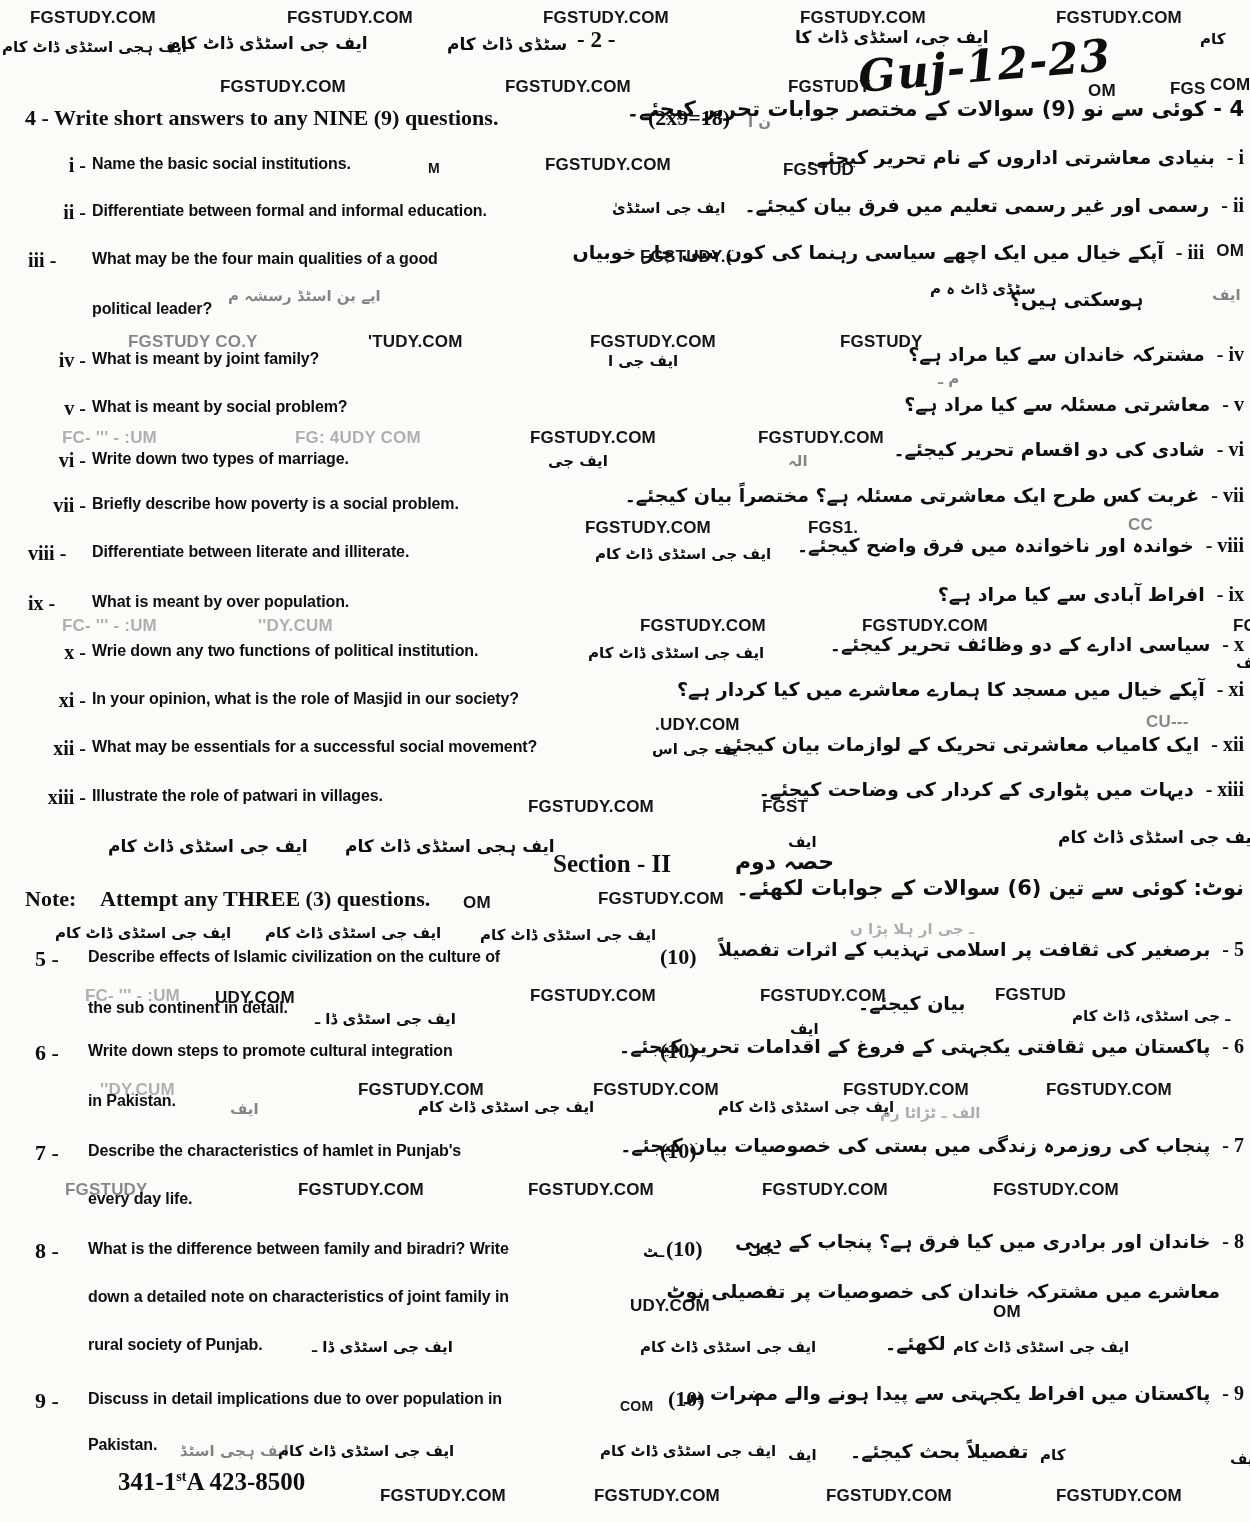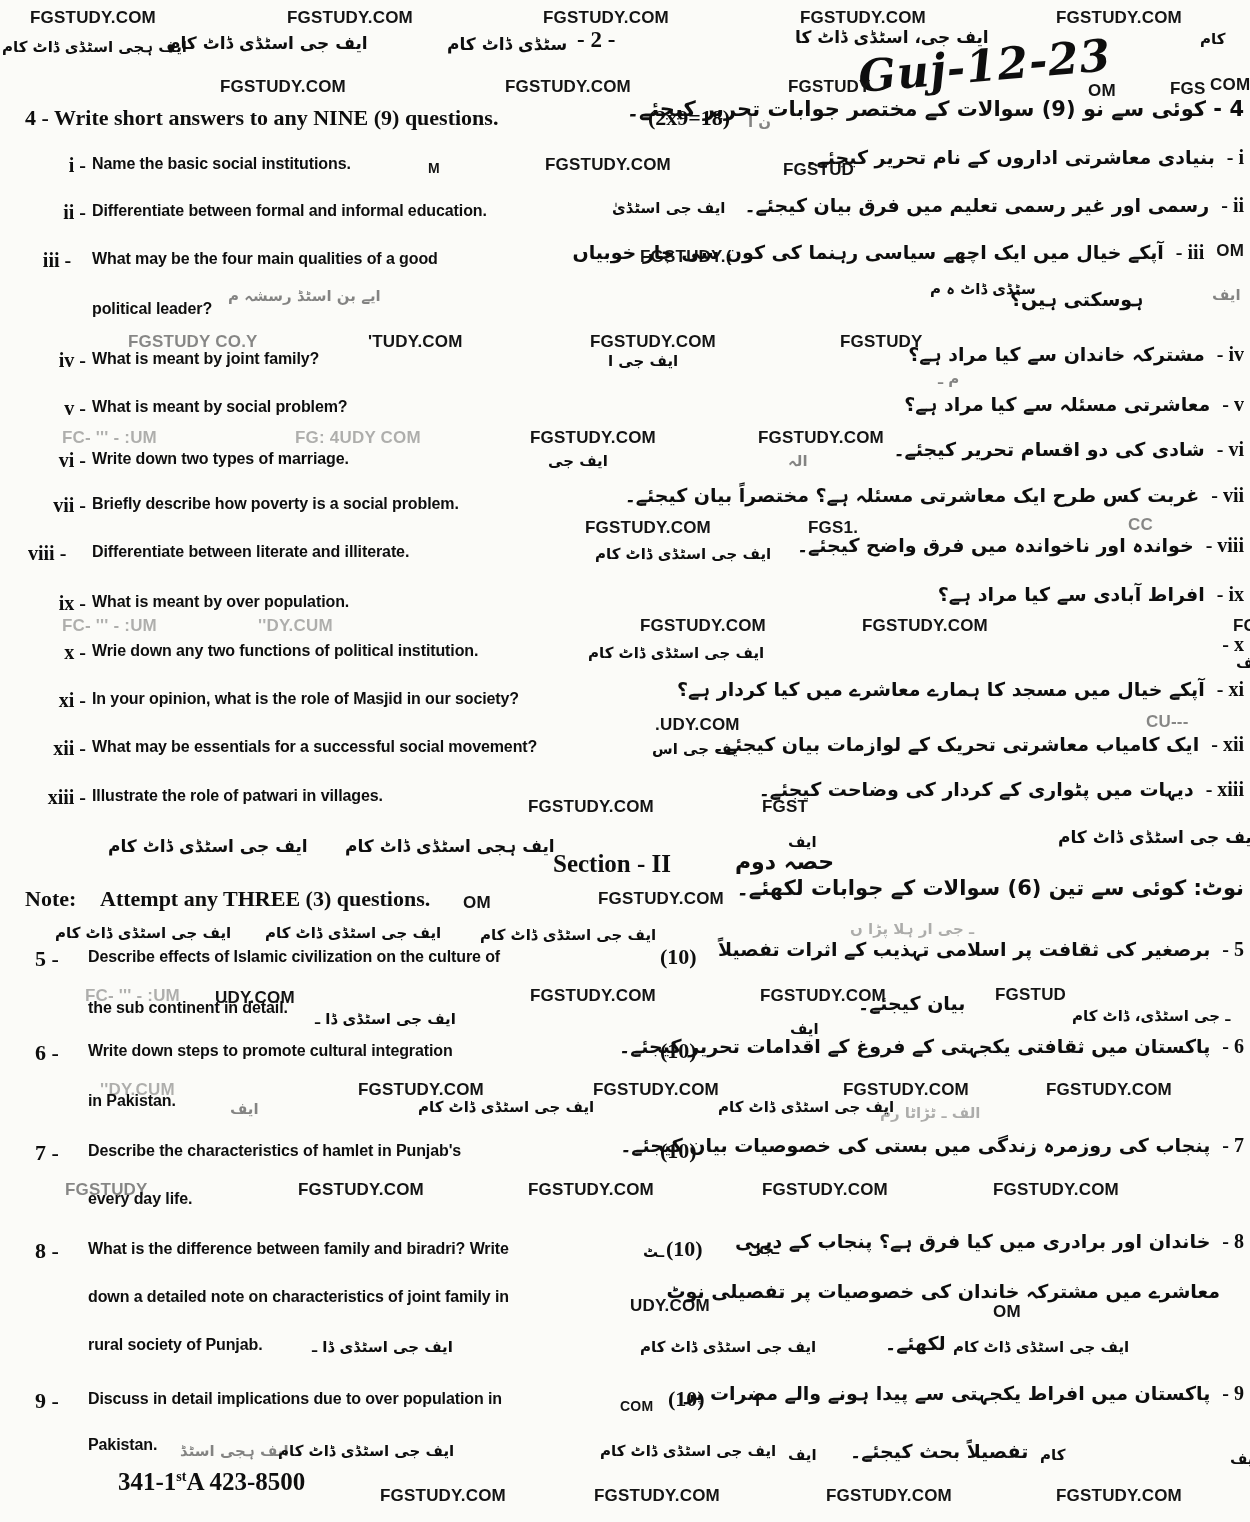--- a/index.html
+++ b/index.html
@@ -56,21 +56,21 @@
   <span class="a rn" style="left:28px;top:154px;width:58px;text-align:right">i -</span>
   <span class="a eq" style="left:92px;top:155px">Name the basic social institutions.</span>
   <span class="a wm sm" style="left:428px;top:160px">M</span>
   <span class="a wm" style="left:545px;top:155px">FGSTUDY.COM</span>
   <span class="a wm" style="left:783px;top:160px">FGSTUD</span>
 
   <span class="a rn" style="left:28px;top:201px;width:58px;text-align:right">ii -</span>
   <span class="a eq" style="left:92px;top:202px">Differentiate between formal and informal education.</span>
   <span class="a u" style="left:612px;top:199px">ایف جی اسٹڈیٰ</span>
 
-  <span class="a rn" style="left:28px;top:249px;width:58px;text-align:center">iii -</span>
+  <span class="a rn" style="left:28px;top:249px;width:58px;text-align:left">iii -</span>
   <span class="a eq" style="left:92px;top:250px">What may be the four main qualities of a good</span>
   <span class="a wm" style="left:640px;top:247px">FGSTUDY.(</span>
   <span class="a u f45" style="left:228px;top:287px">ایے بن اسٹڈ رسشہ م</span>
   <span class="a eq" style="left:92px;top:300px">political leader?</span>
 
   <span class="a rn" style="left:28px;top:349px;width:58px;text-align:right">iv -</span>
   <span class="a eq" style="left:92px;top:350px">What is meant by joint family?</span>
   <span class="a u" style="left:608px;top:352px">ایف جی ا</span>
 
   <span class="a rn" style="left:28px;top:397px;width:58px;text-align:right">v -</span>
@@ -80,21 +80,21 @@
   <span class="a eq" style="left:92px;top:450px">Write down two types of marriage.</span>
   <span class="a u" style="left:548px;top:452px">ایف جی</span>
 
   <span class="a rn" style="left:28px;top:494px;width:58px;text-align:right">vii -</span>
   <span class="a eq" style="left:92px;top:495px">Briefly describe how poverty is a social problem.</span>
 
   <span class="a rn" style="left:28px;top:542px;width:58px;text-align:left">viii -</span>
   <span class="a eq" style="left:92px;top:543px">Differentiate between literate and illiterate.</span>
   <span class="a u" style="left:595px;top:545px">ایف جی اسٹڈی ڈاٹ کام</span>
 
-  <span class="a rn" style="left:28px;top:592px;width:58px;text-align:right">ix -</span>
+  <span class="a rn" style="left:28px;top:592px;width:58px;">ix -</span>
   <span class="a eq" style="left:92px;top:593px">What is meant by over population.</span>
 
   <span class="a rn" style="left:28px;top:641px;width:58px;text-align:right">x -</span>
   <span class="a eq" style="left:92px;top:642px">Wrie down any two functions of political institution.</span>
   <span class="a u" style="left:588px;top:644px">ایف جی اسٹڈی ڈاٹ کام</span>
 
   <span class="a rn" style="left:28px;top:689px;width:58px;text-align:right">xi -</span>
   <span class="a eq" style="left:92px;top:690px">In your opinion, what is the role of Masjid in our society?</span>
 
   <span class="a rn" style="left:28px;top:737px;width:58px;text-align:right">xii -</span>
@@ -167,20 +167,21 @@
   </div>
   <div class="a row" style="right:6px;top:534px">
     <span class="uq">خواندہ اور ناخواندہ میں فرق واضح کیجئے۔</span>
     <span class="rn">- viii</span>
   </div>
   <div class="a row" style="right:6px;top:583px">
     <span class="uq">افراط آبادی سے کیا مراد ہے؟</span>
     <span class="rn">- ix</span>
   </div>
   <div class="a row" style="right:6px;top:633px">
+    <span class="uq">سیاسی ادارے کے دو وظائف تحریر کیجئے۔</span>
     <span class="rn">- x</span>
   </div>
   <span class="a u sm" style="left:1236px;top:654px">ایف</span>
   <div class="a row" style="right:6px;top:678px">
     <span class="uq">آپکے خیال میں مسجد کا ہمارے معاشرے میں کیا کردار ہے؟</span>
     <span class="rn">- xi</span>
   </div>
   <div class="a row" style="right:6px;top:733px">
     <span class="uq">ایک کامیاب معاشرتی تحریک کے لوازمات بیان کیجئے۔</span>
     <span class="rn">- xii</span>

